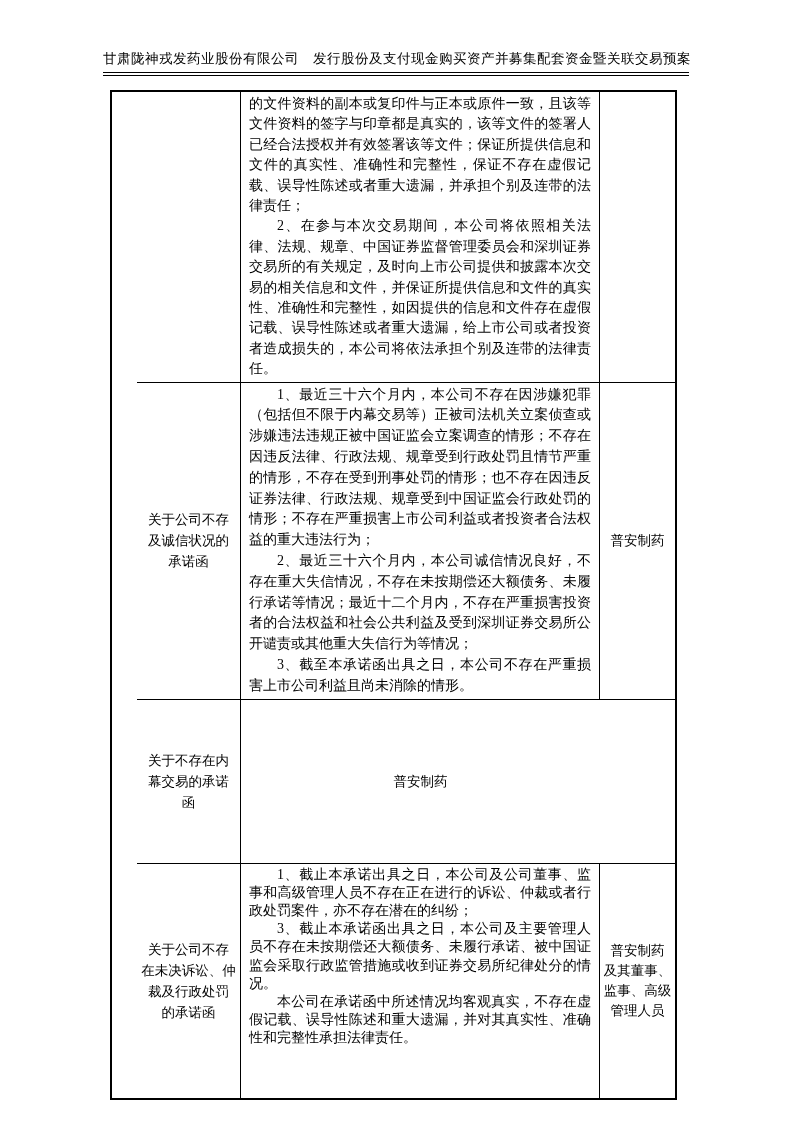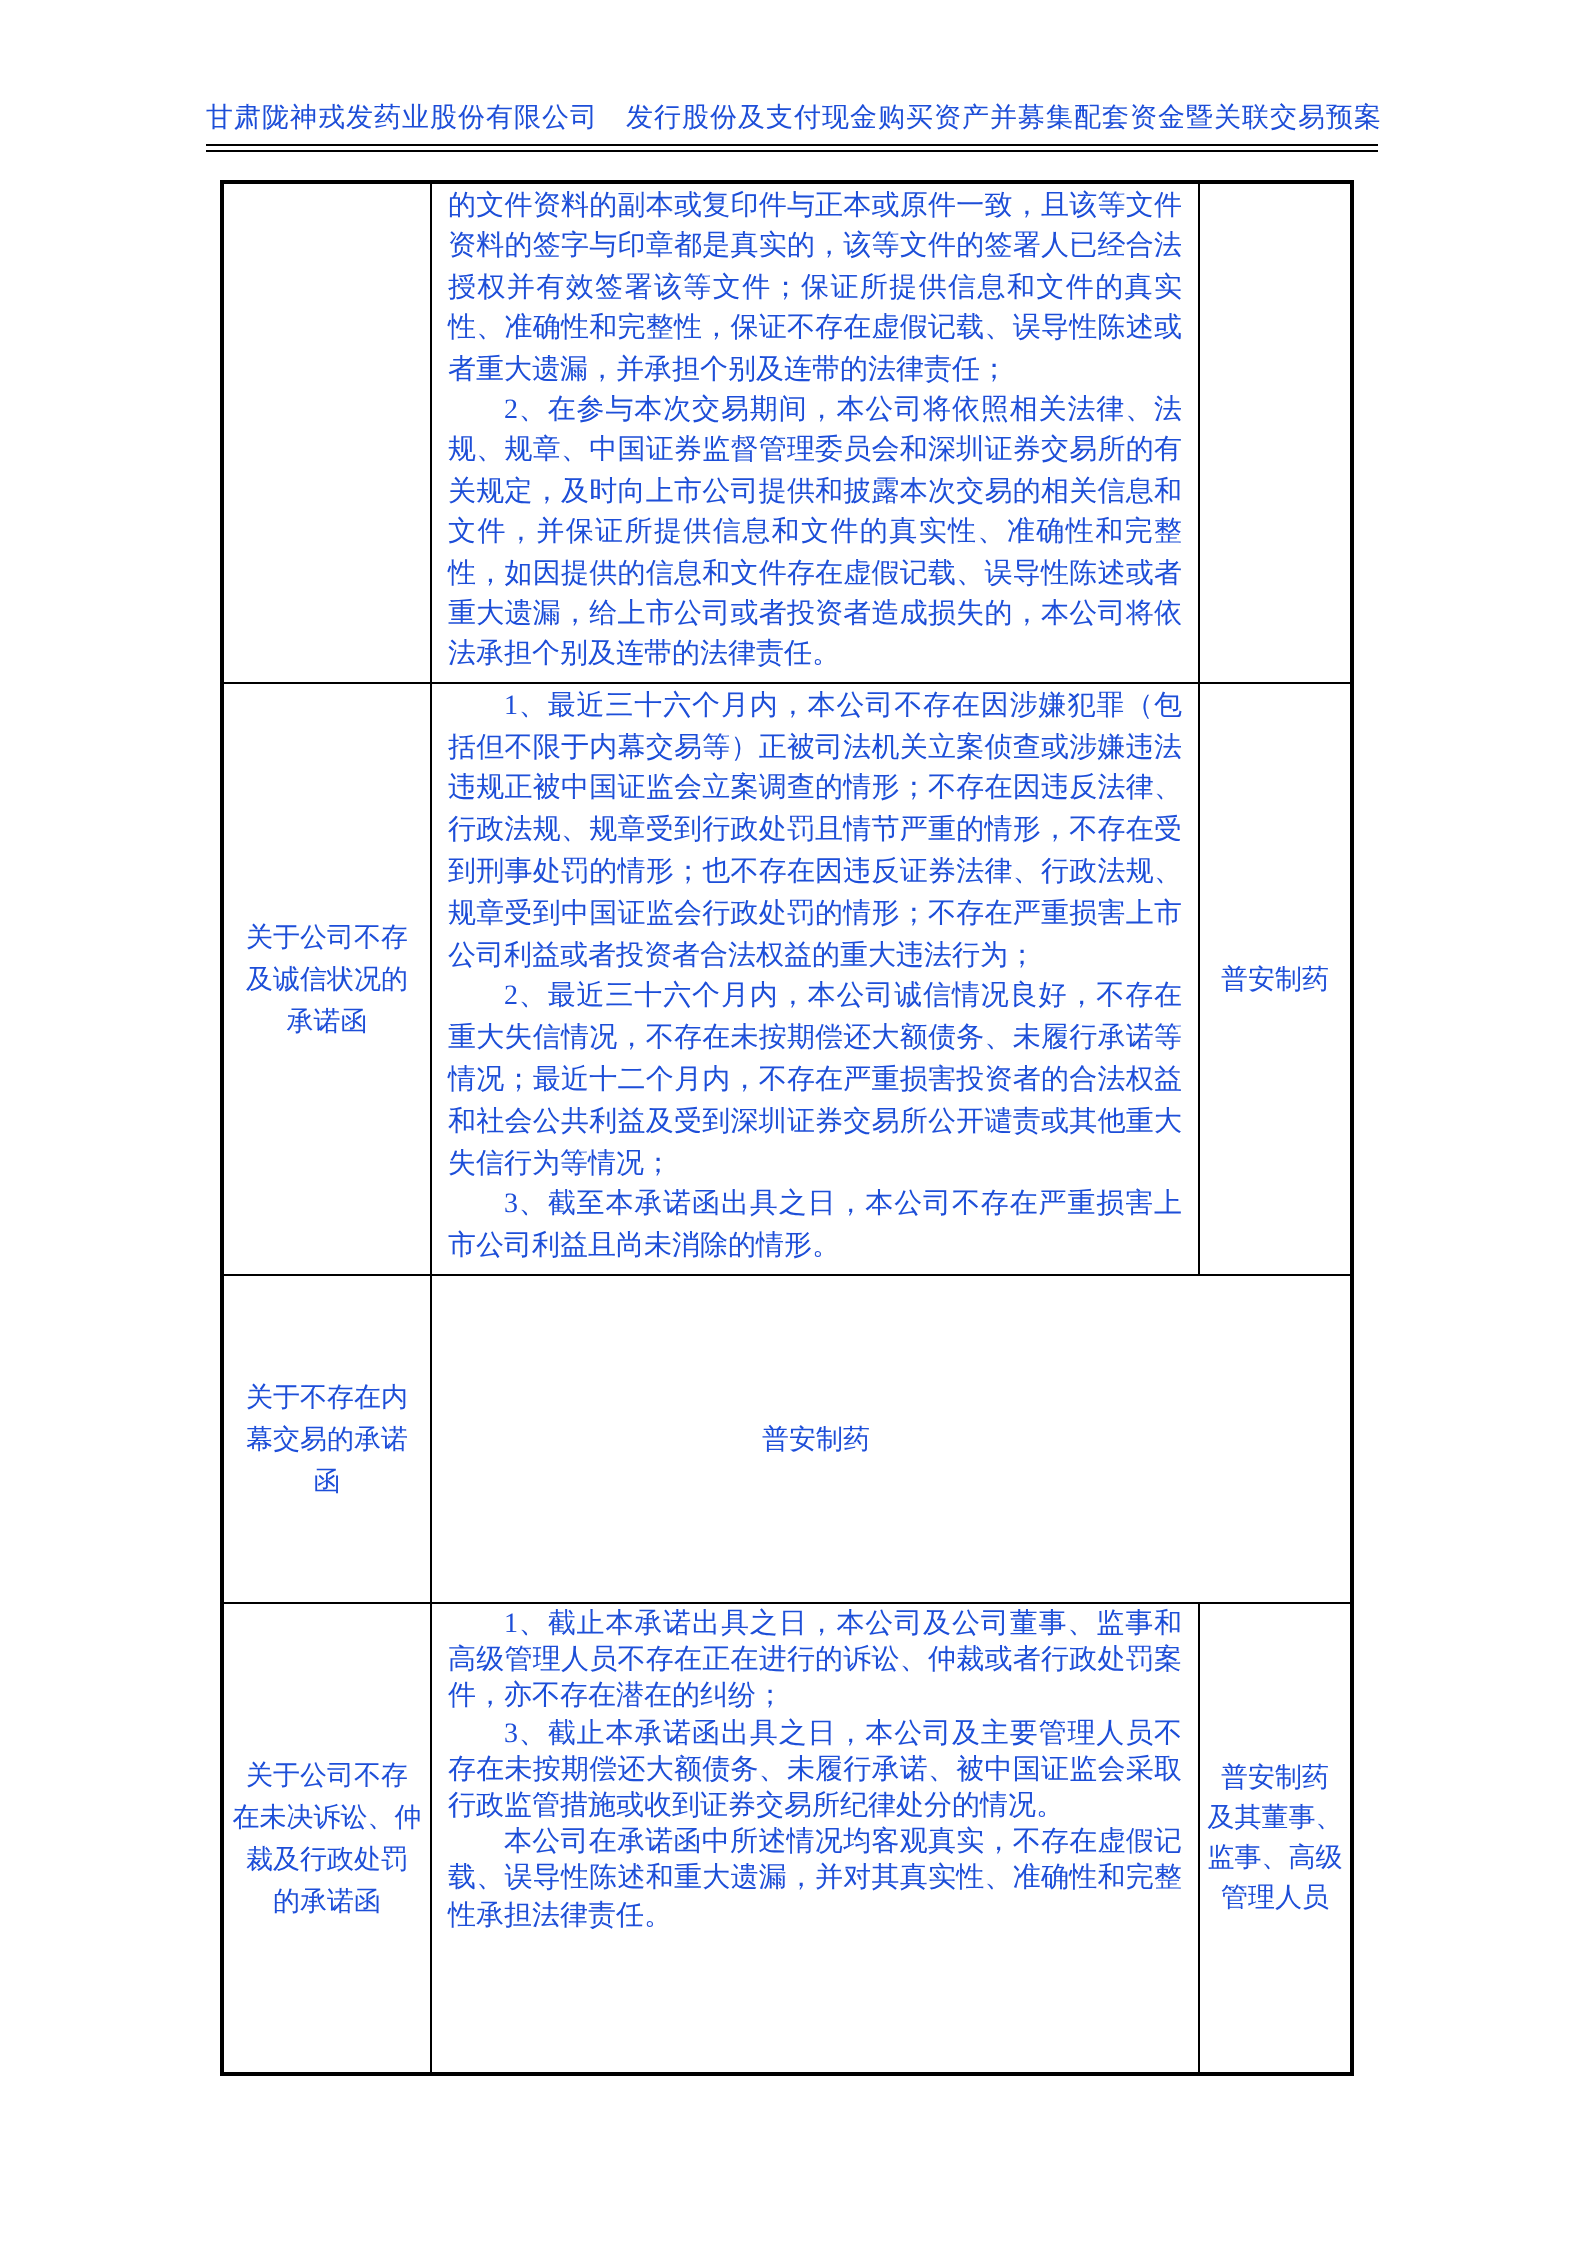--- a/index.html
+++ b/index.html
@@ -6,21 +6,21 @@
     margin: 0;
     padding: 0;
     background: #ffffff;
   }
   .page {
     position: relative;
     width: 793px;
     height: 1122px;
     background: #ffffff;
     font-family: "Liberation Serif", "DejaVu Serif", serif;
-    color: #1d4ed8;
+    color: #000000;
     overflow: hidden;
   }
   .header {
     position: absolute;
     top: 50px;
     left: 103px;
     width: 586px;
   }
   .header-text {
     font-size: 13.5px;
@@ -34,20 +34,21 @@
     border-top: 1px solid #000;
     border-bottom: 1px solid #000;
   }
   .doc-table {
     position: absolute;
     left: 110px;
     top: 90px;
     width: 567px;
     border: 2px solid #000;
     box-sizing: border-box;
+    padding-left: 25px;
   }
   .t-row {
     display: grid;
     grid-template-columns: 104px 1fr 75px;
     border-top: 1.5px solid #000;
   }
   .t-row:first-child { border-top: none; }
   .r1 { min-height: 224px; }
   .r2 { min-height: 250px; }
   .r3 { min-height: 163px; }

